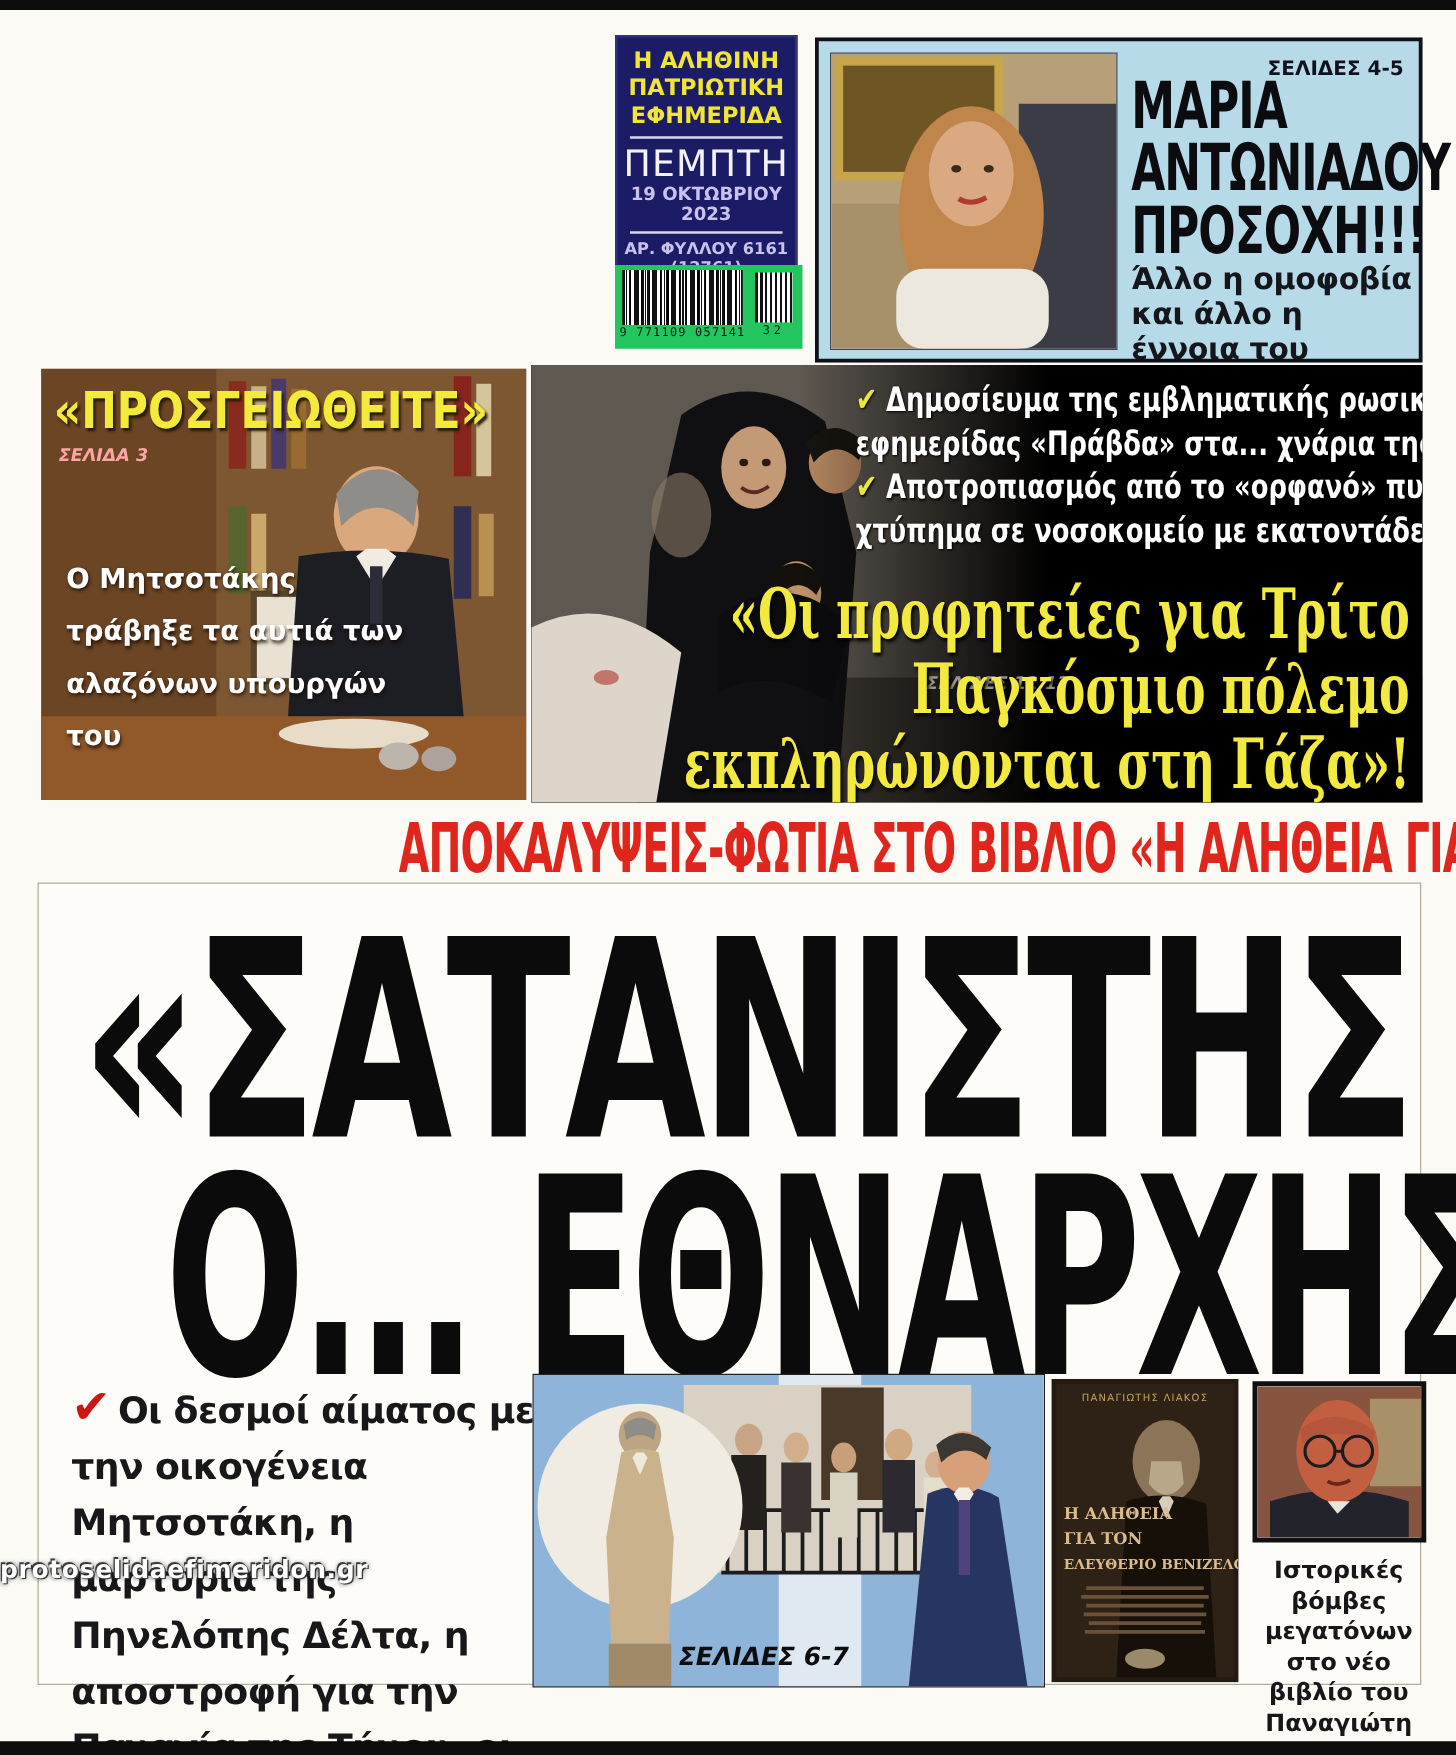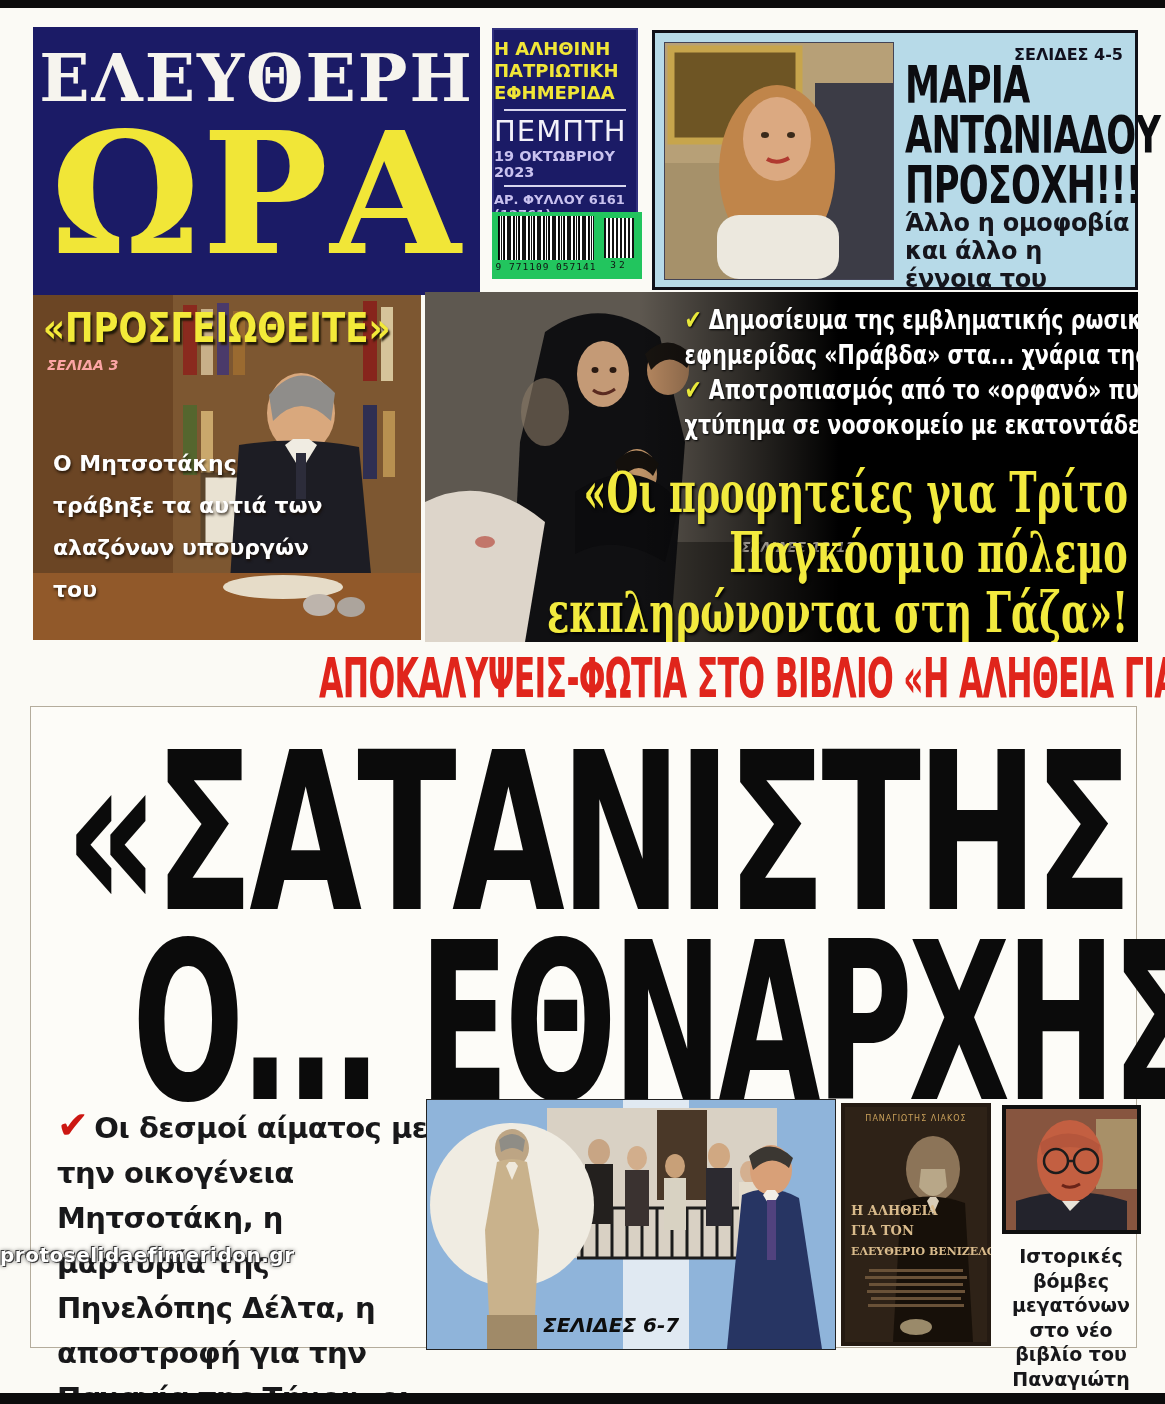--- a/index.html
+++ b/index.html
@@ -10,21 +10,21 @@
 
   
   #masthead{left:33px;top:27px;width:447px;height:268px;background:#1b1b66;text-align:center;}
   #masthead .t1{color:#f6f4ee;font-family:"DejaVu Serif",serif;font-weight:bold;
     font-size:66px;letter-spacing:2px;line-height:66px;margin-top:18px;}
   #masthead .t2{color:#f1e637;font-family:"DejaVu Serif",serif;font-weight:bold;
     font-size:168px;line-height:150px;margin-top:8px;letter-spacing:2px;}
 
   
   #infobox{left:492px;top:28px;width:142px;height:194px;background:#1b1b66;
-    border:2px solid #31317e;text-align:left;color:#fff;}
+    border:2px solid #31317e;text-align:center;color:#fff;}
   #infobox .tagline{color:#f1e637;font-weight:bold;font-size:18px;line-height:22px;margin-top:8px;}
   #infobox hr{border:none;border-top:2px solid #d8d6ee;margin:5px 10px;}
   #infobox .day{font-size:29px;line-height:30px;color:#f4f2fa;letter-spacing:1px;}
   #infobox .date{font-size:14.5px;font-weight:bold;color:#c9c2ef;margin-top:2px;}
   #infobox .issue{font-size:13px;font-weight:bold;color:#c9c2ef;}
   #infobox .price{font-size:19px;font-weight:bold;color:#ffffff;margin-top:2px;letter-spacing:1px;}
 
   
   #barcode{left:492px;top:212px;width:150px;height:64px;background:#22c55e;padding-top:3px;}
   .bars-main{position:absolute;left:6px;top:4px;width:96px;height:44px;
@@ -94,24 +94,20 @@
   #watermark{left:0px;top:1243px;font-weight:bold;font-size:20px;color:#ffffff;letter-spacing:0.5px;
     text-shadow:0 0 4px #222,1px 1px 0 #444,-1px -1px 0 #444;}
 </style>
 </head>
 <body>
 
 <div id="page">
 
   <div class="bar-black" style="top:0;height:8px;"></div>
 
-  <div class="abs" id="masthead">
-    <div class="t1">ΕΛΕΥΘΕΡΗ</div>
-    <div class="t2">ΩΡΑ</div>
-  </div>
 
   <div class="abs" id="infobox">
     <div class="tagline">
       <div>Η ΑΛΗΘΙΝΗ</div>
       <div>ΠΑΤΡΙΩΤΙΚΗ</div>
       <div>ΕΦΗΜΕΡΙΔΑ</div>
     </div>
     <hr>
     <div class="day">ΠΕΜΠΤΗ</div>
     <div class="date">19 ΟΚΤΩΒΡΙΟΥ 2023</div>

